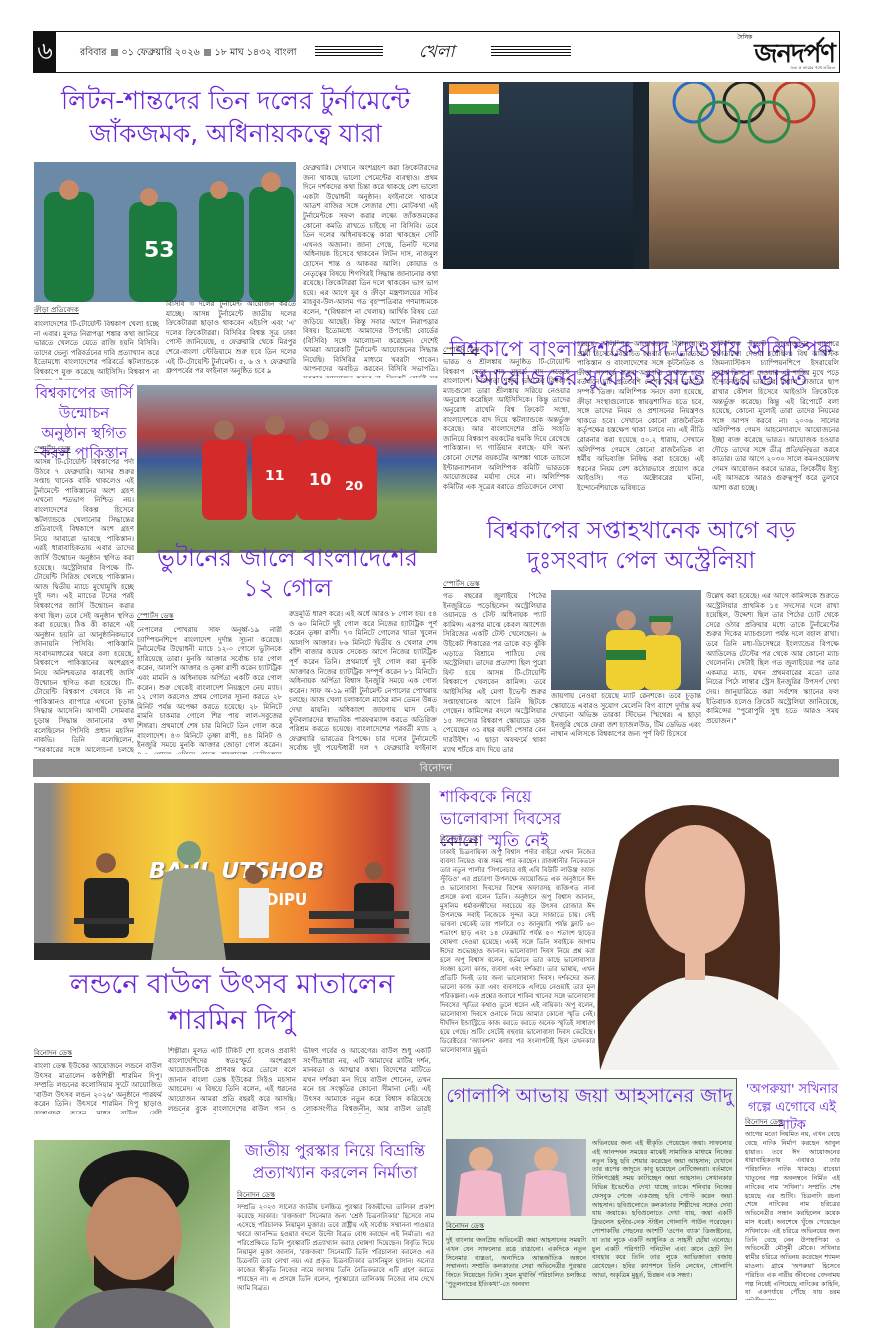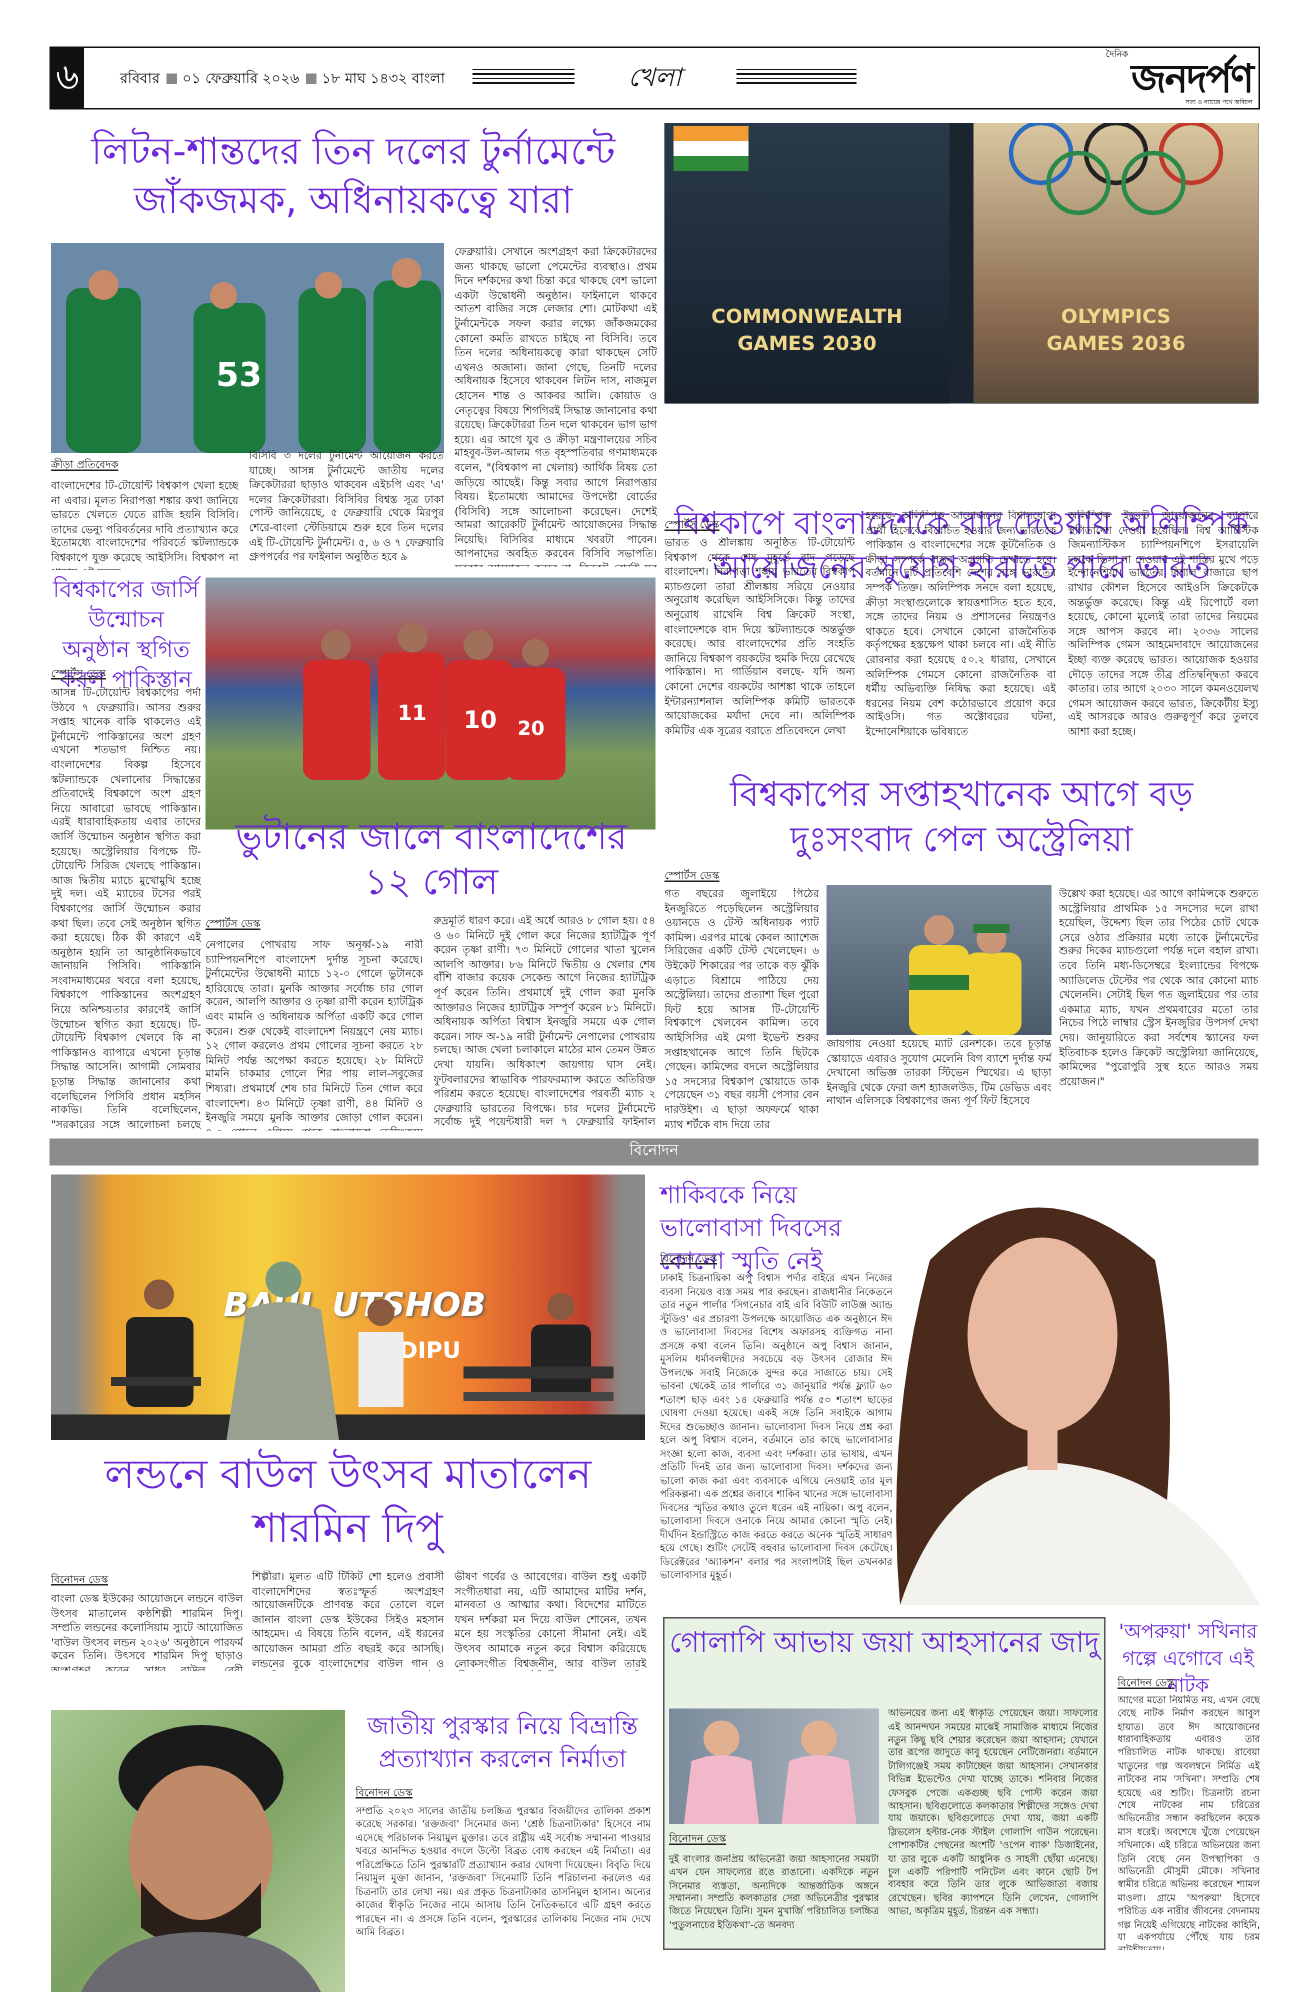--- a/index.html
+++ b/index.html
@@ -67,37 +67,29 @@
   </svg>
 </div>
 <div class="abs cap" style="left:34px;top:304px;">ক্রীড়া প্রতিবেদক</div>
 <div class="abs body" style="left:34px;top:320px;width:125px;height:60px;overflow:hidden;">বাংলাদেশের টি-টোয়েন্টি বিশ্বকাপ খেলা হচ্ছে না এবার। মূলত নিরাপত্তা শঙ্কার কথা জানিয়ে ভারতে খেলতে যেতে রাজি হয়নি বিসিবি। তাদের ভেন্যু পরিবর্তনের দাবি প্রত্যাখ্যান করে ইতোমধ্যে বাংলাদেশের পরিবর্তে স্কটল্যান্ডকে বিশ্বকাপে যুক্ত করেছে আইসিসি। বিশ্বকাপ না থাকায় ওই সময়ে</div>
 <div class="abs body" style="left:166px;top:300px;width:130px;height:78px;overflow:hidden;">বিসিবি ৩ দলের টুর্নামেন্ট আয়োজন করতে যাচ্ছে। আসন্ন টুর্নামেন্টে জাতীয় দলের ক্রিকেটাররা ছাড়াও থাকবেন এইচপি এবং 'এ' দলের ক্রিকেটাররা। বিসিবির বিশ্বস্ত সূত্র ঢাকা পোস্ট জানিয়েছে, ৫ ফেব্রুয়ারি থেকে মিরপুর শেরে-বাংলা স্টেডিয়ামে শুরু হবে তিন দলের এই টি-টোয়েন্টি টুর্নামেন্ট। ৫, ৬ ও ৭ ফেব্রুয়ারি গ্রুপপর্বের পর ফাইনাল অনুষ্ঠিত হবে ৯</div>
 <div class="abs body" style="left:303px;top:164px;width:135px;height:214px;overflow:hidden;">ফেব্রুয়ারি। সেখানে অংশগ্রহণ করা ক্রিকেটারদের জন্য থাকছে ভালো পেমেন্টের ব্যবস্থাও। প্রথম দিনে দর্শকদের কথা চিন্তা করে থাকছে বেশ ভালো একটা উদ্বোধনী অনুষ্ঠান। ফাইনালে থাকবে আতশ বাজির সঙ্গে লেজার শো। মোটকথা এই টুর্নামেন্টকে সফল করার লক্ষ্যে জাঁকজমকের কোনো কমতি রাখতে চাইছে না বিসিবি। তবে তিন দলের অধিনায়কত্বে কারা থাকছেন সেটি এখনও অজানা। জানা গেছে, তিনটি দলের অধিনায়ক হিসেবে থাকবেন লিটন দাস, নাজমুল হোসেন শান্ত ও আকবর আলি। কোয়াড ও নেতৃত্বের বিষয়ে শিগগিরই সিদ্ধান্ত জানানোর কথা রয়েছে। ক্রিকেটাররা তিন দলে থাকবেন ভাগ ভাগ হয়ে। এর আগে যুব ও ক্রীড়া মন্ত্রণালয়ের সচিব মাহবুব-উল-আলম গত বৃহস্পতিবার গণমাধ্যমকে বলেন, "(বিশ্বকাপ না খেলায়) আর্থিক বিষয় তো জড়িয়ে আছেই। কিন্তু সবার আগে নিরাপত্তার বিষয়। ইতোমধ্যে আমাদের উপদেষ্টা বোর্ডের (বিসিবি) সঙ্গে আলোচনা করেছেন। দেশেই আমরা আরেকটি টুর্নামেন্ট আয়োজনের সিদ্ধান্ত নিয়েছি। বিসিবির মাধ্যমে খবরটা পাবেন। আপনাদের অবহিত করবেন বিসিবি সভাপতি। সরকার আয়োজন করবে না, ক্রিকেট বোর্ডই সব করবে।"</div>
 
 <div class="abs photo" style="left:443px;top:82px;width:396px;height:187px;background:#1b2530;">
   <div style="position:absolute;left:0;top:0;width:190px;height:187px;background:linear-gradient(180deg,#2a3a4a,#15202b);">
     <div style="position:absolute;left:6px;top:2px;width:50px;height:30px;background:linear-gradient(#f39c34 0 33%,#fff 33% 66%,#2e8b3a 66%);"></div>
-    <div style="position:absolute;bottom:30px;left:0;width:190px;text-align:center;font-family:'DejaVu Sans',sans-serif;font-weight:bold;font-size:13px;color:#f0d78a;line-height:18px;">
-      <div>COMMONWEALTH</div>
-      <div>GAMES 2030</div>
-    </div>
   </div>
   <div style="position:absolute;left:206px;top:0;width:190px;height:187px;background:linear-gradient(180deg,#d9c7a0,#8a6a50 70%,#5a4a3a);">
     <svg width="190" height="70" style="position:absolute;left:0;top:0">
       <circle cx="45" cy="20" r="20" fill="none" stroke="#2a6ac0" stroke-width="3"></circle>
       <circle cx="95" cy="20" r="20" fill="none" stroke="#222" stroke-width="3"></circle>
       <circle cx="145" cy="20" r="20" fill="none" stroke="#c0392b" stroke-width="3"></circle>
       <circle cx="70" cy="40" r="20" fill="none" stroke="#2a8a4a" stroke-width="3"></circle>
       <circle cx="120" cy="40" r="20" fill="none" stroke="#2a8a4a" stroke-width="3"></circle>
     </svg>
-    <div style="position:absolute;bottom:30px;left:0;width:190px;text-align:center;font-family:'DejaVu Sans',sans-serif;font-weight:bold;font-size:13px;color:#f0d78a;line-height:18px;">
-      <div>OLYMPICS</div>
-      <div>GAMES 2036</div>
-    </div>
   </div>
 </div>
 
 <h2 class="abs hl" style="left:443px;top:291px;width:396px;font-size:21px;line-height:29px;margin-top:44px;">বিশ্বকাপে বাংলাদেশকে বাদ দেওয়ায় অলিম্পিক আয়োজনের সুযোগ হারাতে পারে ভারত</h2>
 <div class="abs" style="left:443px;top:344px;">
     <span class="byline">স্পোর্টস ডেস্ক</span>
   </div>
 <div class="abs body" style="left:443px;top:358px;width:127px;height:148px;overflow:hidden;">ভারত ও শ্রীলঙ্কায় অনুষ্ঠিত টি-টোয়েন্টি বিশ্বকাপ থেকে শেষ মুহূর্তে বাদ পড়েছে বাংলাদেশ। নিরাপত্তা শঙ্কায় ভারতের বিশ্বকাপ ম্যাচগুলো তারা শ্রীলঙ্কায় সরিয়ে নেওয়ার অনুরোধ করেছিল আইসিসিকে। কিন্তু তাদের অনুরোধ রাখেনি বিশ্ব ক্রিকেট সংস্থা, বাংলাদেশকে বাদ দিয়ে স্কটল্যান্ডকে অন্তর্ভুক্ত করেছে। আর বাংলাদেশের প্রতি সংহতি জানিয়ে বিশ্বকাপ বয়কটের হুমকি দিয়ে রেখেছে পাকিস্তান। দ্য গার্ডিয়ান বলছে- যদি অন্য কোনো দেশের বয়কটের আশঙ্কা থাকে তাহলে ইন্টারন্যাশনাল অলিম্পিক কমিটি ভারতকে আয়োজকের মর্যাদা দেবে না। অলিম্পিক কমিটির এক সূত্রের বরাতে প্রতিবেদনে লেখা</div>
 <div class="abs body" style="left:577px;top:340px;width:127px;height:166px;overflow:hidden;">হয়েছে- অলিম্পিক আয়োজনের বিশ্বাসযোগ্য প্রার্থী হিসেবে বিবেচিত হওয়ার জন্য ভারতকে পাকিস্তান ও বাংলাদেশের সঙ্গে কূটনৈতিক ও ক্রীড়া সম্পর্কে বাস্তব অগ্রগতি দেখাতে হবে। বর্তমানে দুটি প্রতিবেশি দেশের সঙ্গে ভারতের সম্পর্ক তিক্ত। অলিম্পিক সনদে বলা হয়েছে, ক্রীড়া সংস্থাগুলোকে স্বায়ত্তশাসিত হতে হবে, সঙ্গে তাদের নিয়ম ও প্রশাসনের নিয়ন্ত্রণও থাকতে হবে। সেখানে কোনো রাজনৈতিক কর্তৃপক্ষের হস্তক্ষেপ থাকা চলবে না। এই নীতি রোরনার করা হয়েছে ৫০.২ ধারায়, সেখানে অলিম্পিক গেমসে কোনো রাজনৈতিক বা ধর্মীয় অভিব্যক্তি নিষিদ্ধ করা হয়েছে। এই ধরনের নিয়ম বেশ কঠোরভাবে প্রয়োগ করে আইওসি। গত অক্টোবরের ঘটনা, ইন্দোনেশিয়াকে ভবিষ্যতে</div>
 <div class="abs body" style="left:712px;top:340px;width:127px;height:166px;overflow:hidden;">অলিম্পিক ইভেন্ট আয়োজনের ব্যাপারে স্থগিতাদেশ দেওয়া হয়েছিল। বিশ্ব আর্টিস্টিক জিমন্যাস্টিকস চ্যাম্পিয়নশিপে ইসরায়েলি দলকে ভিসা না দেওয়ায় এই শাস্তির মুখে পড়ে ইন্দোনেশিয়া। ভারতের বিশাল বাজারে ছাপ রাখার কৌশল হিসেবে আইওসি ক্রিকেটকে অন্তর্ভুক্ত করেছে। কিন্তু এই রিপোর্টে বলা হয়েছে, কোনো মূল্যেই তারা তাদের নিয়মের সঙ্গে আপস করবে না। ২০৩৬ সালের অলিম্পিক গেমস আহমেদাবাদে আয়োজনের ইচ্ছা ব্যক্ত করেছে ভারত। আয়োজক হওয়ার দৌড়ে তাদের সঙ্গে তীব্র প্রতিদ্বন্দ্বিতা করবে কাতার। তার আগে ২০৩০ সালে কমনওয়েলথ গেমস আয়োজন করবে ভারত, ক্রিকেটীয় ইস্যু এই আসরকে আরও গুরুত্বপূর্ণ করে তুলবে আশা করা হচ্ছে।</div>

